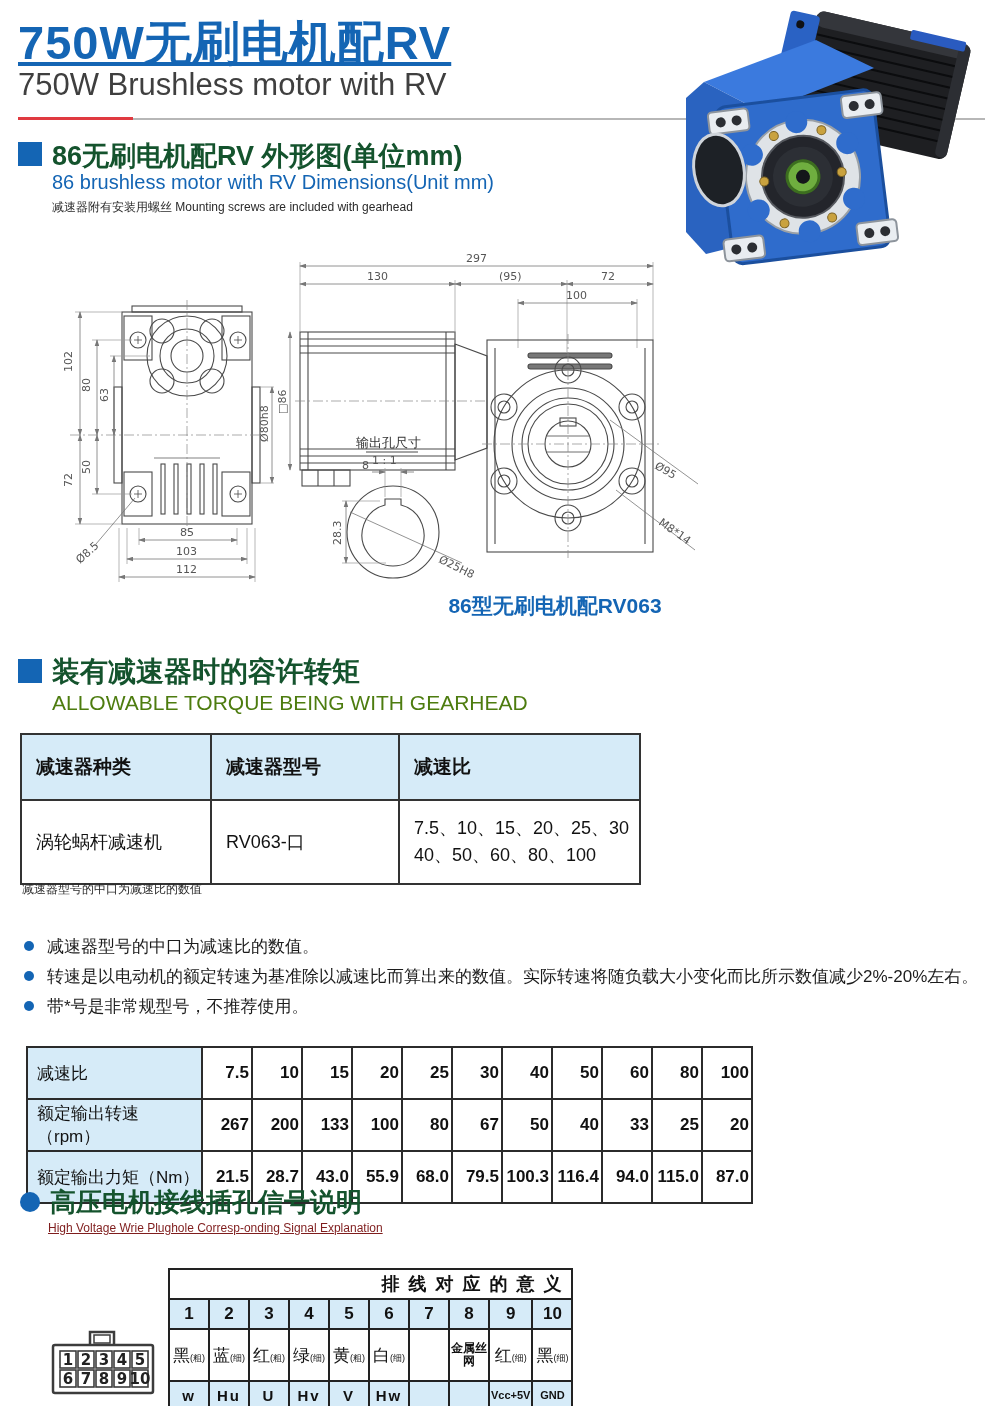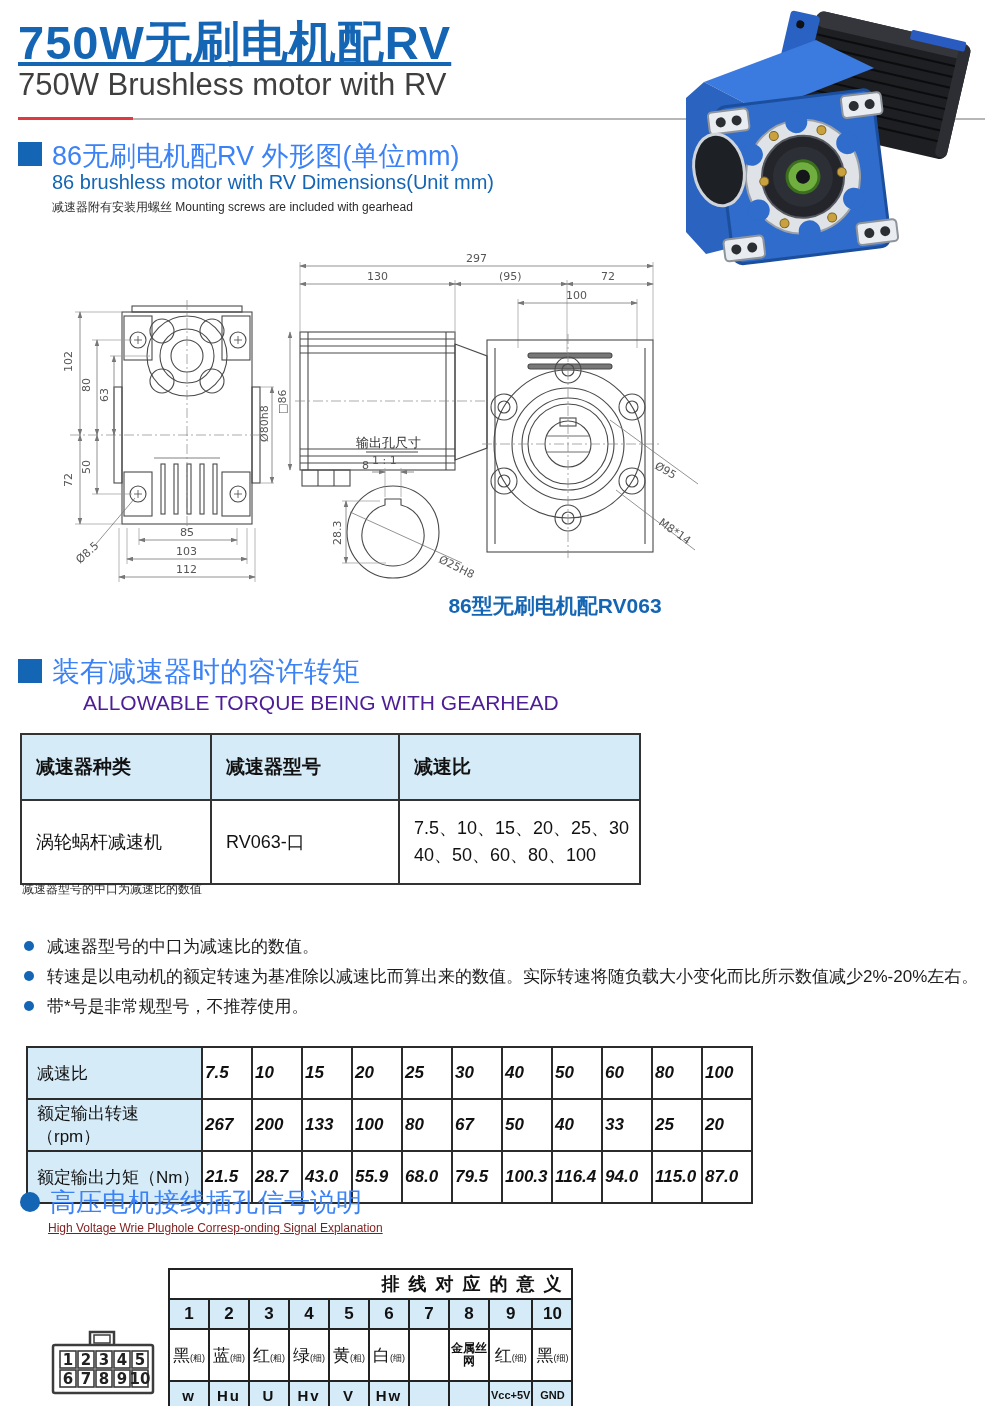--- a/index.html
+++ b/index.html
@@ -9,42 +9,42 @@
   }
   .abs{position:absolute;}
   
   .title-cn{left:18px;top:12px;font-size:47px;font-weight:bold;color:#1465b4;letter-spacing:1px;text-decoration:underline;}
   .title-en{left:18px;top:67px;font-size:31px;color:#3f3f3f;}
   .rule-gray{left:18px;top:118px;width:967px;height:2px;background:#b7b7b7;}
   .rule-red{left:18px;top:117px;width:115px;height:3px;background:#e03a40;}
   
   .sq{width:24px;height:24px;background:#1465b4;}
   .dot-blue{width:20px;height:20px;border-radius:50%;background:#1465b4;}
-  .h-cn{font-size:27px;font-weight:normal;color:#3b82f6;}
+  .h-cn{font-size:27px;font-weight:bold;color:#14532d;}
   .h-en-blue{font-size:20px;color:#1465b4;}
-  .h-en-gray{font-size:21px;color:#4c1d95;margin-left:31px;}
+  .h-en-gray{font-size:21px;color:#4d7c0f;}
   .note-line{font-size:12px;color:#2a2a2a;}
   .caption{font-size:21px;font-weight:bold;color:#1465b4;text-align:center;width:320px;}
   
   table{border-collapse:collapse;}
   .t1{left:20px;top:733px;}
   .t1 th,.t1 td{border:2px solid #333;font-size:19px;}
   .t1 th{background:#d6ebf8;height:62px;text-align:left;padding-left:14px;font-weight:bold;color:#111;}
   .t1 td{height:80px;font-size:18px;padding-left:14px;color:#111;}
   .t1 .c1{width:173px;} .t1 .c2{width:171px;} .t1 .c3{width:224px;}
   .t1 .ratios{line-height:27px;}
   
   .bullets{left:22px;top:936px;width:960px;}
   .bullet{display:flex;align-items:flex-start;margin-bottom:9px;font-size:17px;color:#1c1c1c;line-height:21px;}
   .bullet .b{flex:0 0 10px;width:10px;height:10px;border-radius:50%;background:#1465b4;margin:5px 13px 0 2px;}
   
   .t2{left:26px;top:1046px;}
   .t2 th,.t2 td{border:2px solid #2b2b2b;height:34px;font-size:17px;}
   .t2 th{background:#d6ebf8;text-align:left;padding-left:9px;font-weight:normal;color:#111;width:163px;}
-  .t2 td{width:44px;text-align:left;font-weight:600;color:#111;padding:8px 2px;font-style:italic;}
+  .t2 td{width:44px;text-align:right;font-weight:600;color:#111;padding:8px 2px;}
   
   .t3{left:168px;top:1268px;}
   .t3 th,.t3 td{border:2px solid #222;text-align:center;color:#111;}
   .t3 .ttl{height:26px;font-size:18px;font-weight:bold;letter-spacing:9px;background:#fff;text-align:right;}
   .t3 .pin{height:26px;width:36px;font-size:17px;font-weight:bold;background:#d6ebf8;}
   .t3 .cw{height:48px;background:#fff;font-size:16px;}
   .t3 .cw .cm{font-size:17px;}
   .t3 .cw .cs{font-size:9px;}
   .t3 .cw.small{font-size:12px;line-height:13px;font-weight:bold;}
   .t3 .sig{height:24px;background:#d6ebf8;font-size:15px;font-weight:bold;letter-spacing:2px;}

